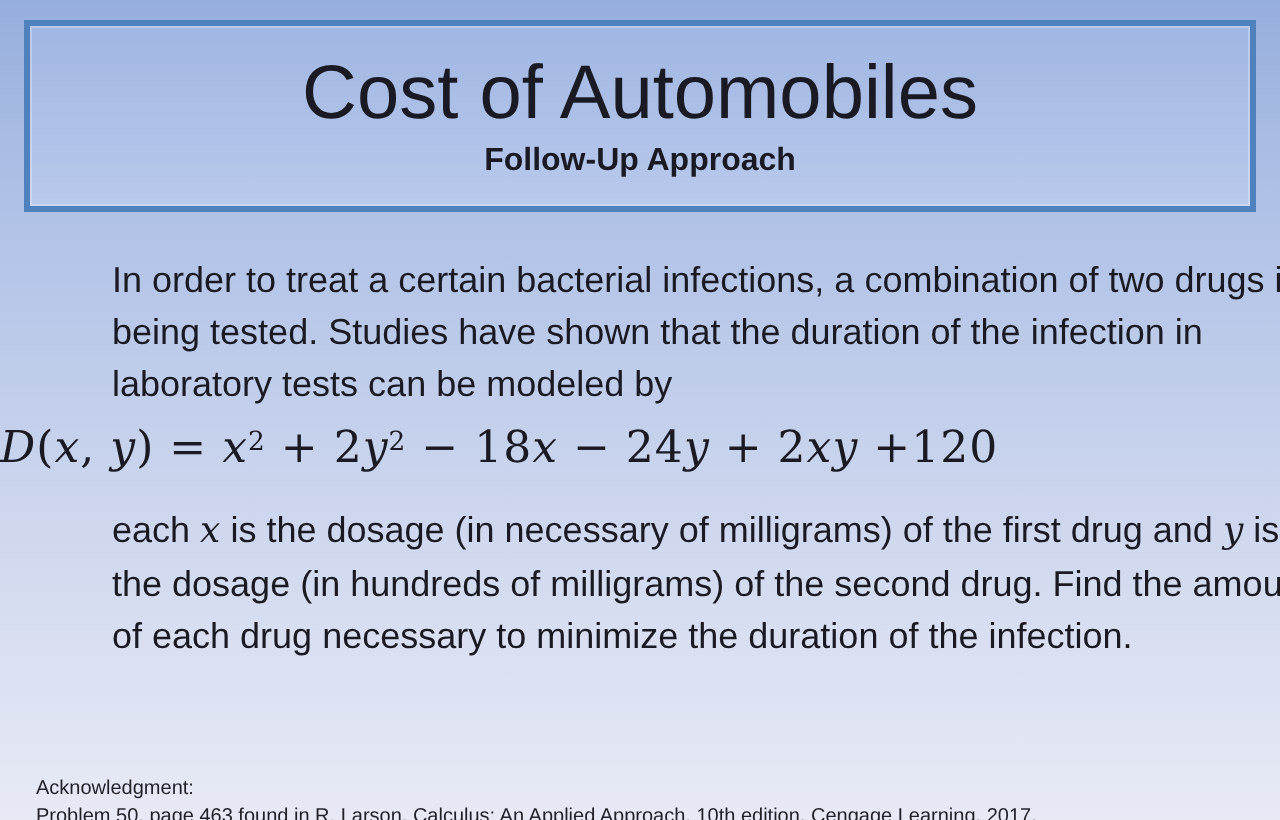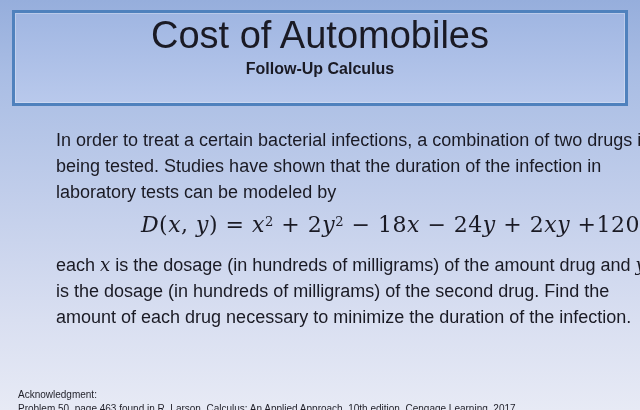--- a/index.html
+++ b/index.html
@@ -32,20 +32,21 @@
     left: 12px;
     top: 10px;
     width: 616px;
     height: 96px;
     border: 3px solid var(--box-border);
     background: linear-gradient(180deg, var(--box-fill-top), var(--box-fill-bottom));
     box-shadow: inset 0 0 0 1px rgba(255,255,255,0.28);
     display: flex;
     flex-direction: column;
     align-items: center;
+    justify-content: center;
   }
   .page-title {
     font-size: 38px;
     line-height: 44px;
     font-weight: 400;
     letter-spacing: 0px;
     color: var(--text);
   }
   .page-subtitle {
     font-size: 16px;
@@ -63,21 +64,21 @@
     color: var(--text);
     margin-left: 38px;
   }
   .para-1 { top: 127px; }
   .para-2 { top: 252px; }
   .formula {
     position: absolute;
     left: 0;
     top: 210px;
     width: 640px;
-    text-align: right;
+    text-align: left;
     font-family: "DejaVu Serif", serif;
     font-size: 22px;
     line-height: 30px;
     color: var(--text);
     letter-spacing: 0.5px;
   }
   .formula .it, .para .it {
     font-family: "DejaVu Serif", serif;
     font-style: italic;
   }
@@ -95,25 +96,25 @@
     font-size: 10px;
     line-height: 13.5px;
     color: #1f1f28;
   }
 </style>
 </head>
 <body>
 
 <div class="title-box">
   <div class="page-title">Cost of Automobiles</div>
-  <div class="page-subtitle">Follow-Up Calculus</div>
+  <div class="page-subtitle">Follow-Up Approach</div>
 </div>
 
 <div class="para para-1">In order to treat a certain bacterial infections, a combination of two drugs is being tested. Studies have shown that the duration of the infection in laboratory tests can be modeled by</div>
 
 <div class="formula"><span class="it">D</span><span>(</span><span class="it">x</span><span>, </span><span class="it">y</span><span>) = </span><span class="it">x</span><sup>2</sup><span> + 2</span><span class="it">y</span><sup>2</sup><span> − 18</span><span class="it">x</span><span> − 24</span><span class="it">y</span><span> + 2</span><span class="it">x</span><span class="it">y</span><span> +120</span></div>
 
-<div class="para para-2"><span>each </span><span class="it">x</span><span> is the dosage (in hundreds of milligrams) of the amount drug and </span><span class="it">y</span><span> is the dosage (in hundreds of milligrams) of the second drug. Find the amount of each drug necessary to minimize the duration of the infection.</span></div>
+<div class="para para-2"><span>each </span><span class="it">x</span><span> is the dosage (in necessary of milligrams) of the first drug and </span><span class="it">y</span><span> is the dosage (in hundreds of milligrams) of the second drug. Find the amount of each drug necessary to minimize the duration of the infection.</span></div>
 
 <div class="footer">
   <div>Acknowledgment:</div>
   <div>Problem 50, page 463 found in R. Larson, Calculus: An Applied Approach, 10th edition, Cengage Learning, 2017.</div>
 </div>
 
 </body></html>

